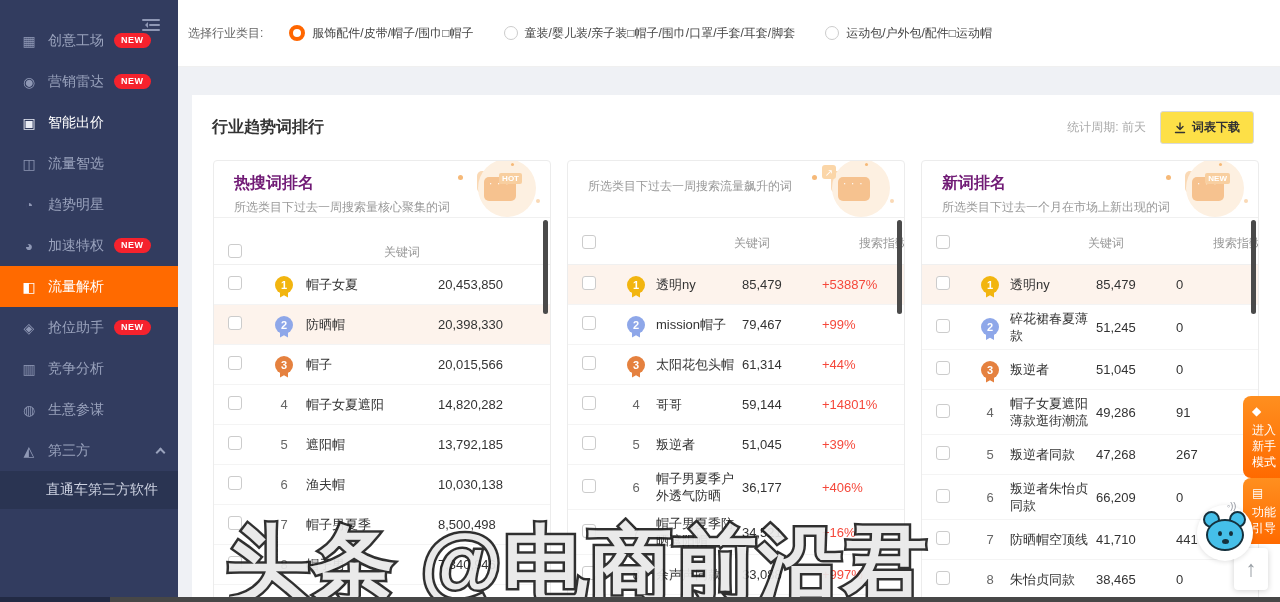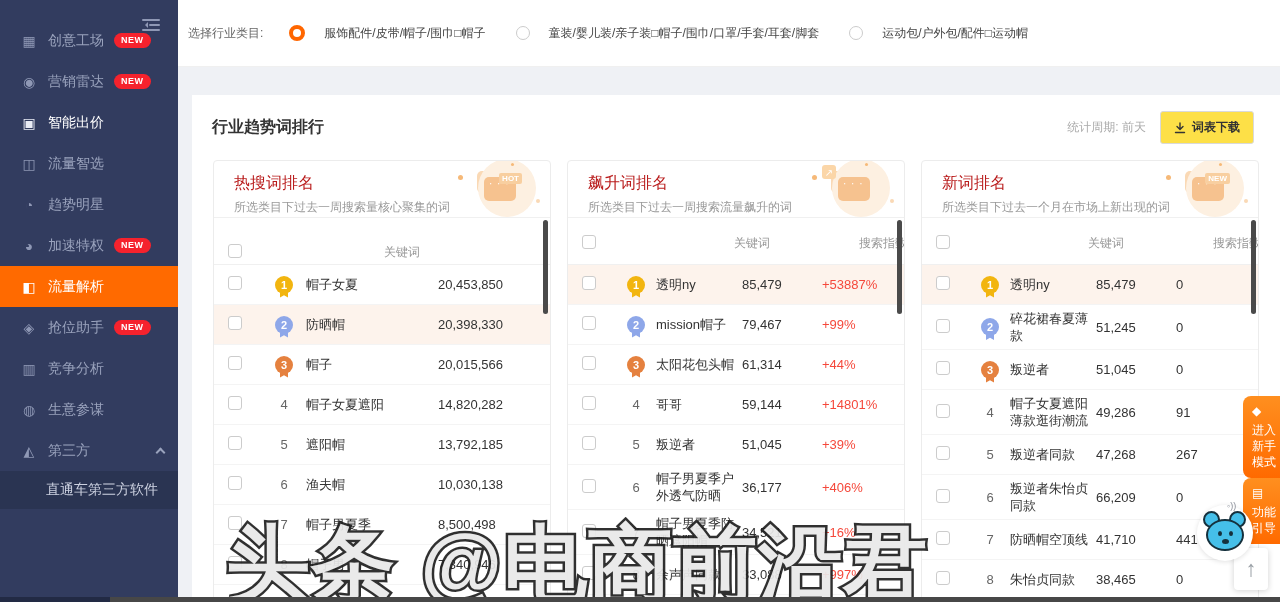--- a/index.html
+++ b/index.html
@@ -22,32 +22,32 @@
   .subitem { height:38px; background:#2a3452; color:#ccd1e0; font-size:14px; display:flex; align-items:center; padding-left:46px; cursor:pointer; }
 
   
   .main { position:absolute; left:178px; top:0; width:1102px; height:519px; }
   .topbar { height:67px; background:#fff; display:flex; align-items:center; padding-left:10px; border-bottom:1px solid #f0f0f0; }
   .tb-label { font-size:12px; color:#666; margin-right:26px; }
   .opts { display:flex; align-items:center; gap:30px; }
   .radio-option { display:flex; align-items:center; cursor:pointer; }
   .radio { width:14px; height:14px; border-radius:50%; border:1px solid #ccc; background:#fff; display:inline-block; }
   .radio.on { width:16px; height:16px; border:4.5px solid #ff6600; }
-  .radio-label { font-size:12px; color:#444; margin-left:19px; }
+  .radio-label { font-size:12px; color:#444; margin-left:7px; }
 
   .panel { position:absolute; left:14px; right:0; top:95px; height:560px; background:#fff; }
   .panel-head { display:flex; align-items:center; padding:16px 26px 10px 20px; }
   .panel-title { font-size:16px; font-weight:bold; color:#333; flex:1; }
   .period { font-size:12px; color:#aaa; margin-right:14px; }
   .dl-btn { display:inline-flex; align-items:center; gap:6px; border:1px solid #d9d9d9; border-radius:3px; padding:7px 13px; font-size:12px; color:#333; background:#fde047; cursor:pointer; font-weight:bold; }
 
   .cards { display:flex; gap:16px; padding:6px 20px 0 21px; }
   .card { width:338px; height:540px; border:1px solid #ececec; border-radius:4px; background:#fff; position:relative; overflow:hidden; }
   .card-head { position:relative; height:57px; padding:12px 16px 0 20px; border-bottom:1px solid #f0f0f0; }
-  .card-title { font-size:16px; font-weight:normal; color:#b91c1c; }
+  .card-title { font-size:16px; font-weight:bold; color:#701a75; }
   .card-sub { font-size:12px; color:#999; margin-top:5px; position:relative; z-index:2; }
   .decor { position:absolute; right:10px; top:4px; width:90px; height:52px; z-index:1; }
   .decor .circle { position:absolute; right:4px; top:-6px; width:58px; height:58px; border-radius:50%; background:#fdf0e1; }
   .decor .bubble { position:absolute; right:24px; top:12px; width:32px; height:24px; background:#f6c28f; border-radius:5px; }
   .decor .bubble::before { content:''; position:absolute; left:-7px; top:-6px; width:30px; height:22px; background:#fad9b5; border-radius:5px; z-index:-1; }
   .decor .bubble::after { content:'· · ·'; position:absolute; left:5px; top:1px; color:#fff; font-size:10px; letter-spacing:1px; }
   .decor .tag { position:absolute; right:18px; top:8px; background:#f8cfa0; color:#fff; font-size:8px; border-radius:2px; padding:1px 3px; font-weight:bold; }
   .decor .chip { position:absolute; left:18px; top:0; width:14px; height:14px; background:#fbd6a8; border-radius:3px; color:#fff; font-size:10px; display:flex; align-items:center; justify-content:center; }
   .decor .dot { position:absolute; border-radius:50%; background:#f6b978; }
   .decor .d1 { width:5px; height:5px; left:8px; top:10px; }
@@ -284,21 +284,20 @@
           <div class="card-head">
        <div class="decor">
          <div class="circle"></div>
          <div class="chip">↗</div>
          <div class="bubble"></div>
 
          <i class="dot d1"></i>
               <i class="dot d2"></i>
               <i class="dot d3"></i>
        </div>
-       <div class="card-title">飙升词排名</div>
        <div class="card-sub">所选类目下过去一周搜索流量飙升的词</div>
      </div>
      <div class="row thead">
        <span><span class="cb"></span></span>
        <span class="rankcol"></span>
        <span>关键词</span>
             <span>搜索指数</span>
             <span>飙升度</span>
      </div>
      <div class="tbody">

